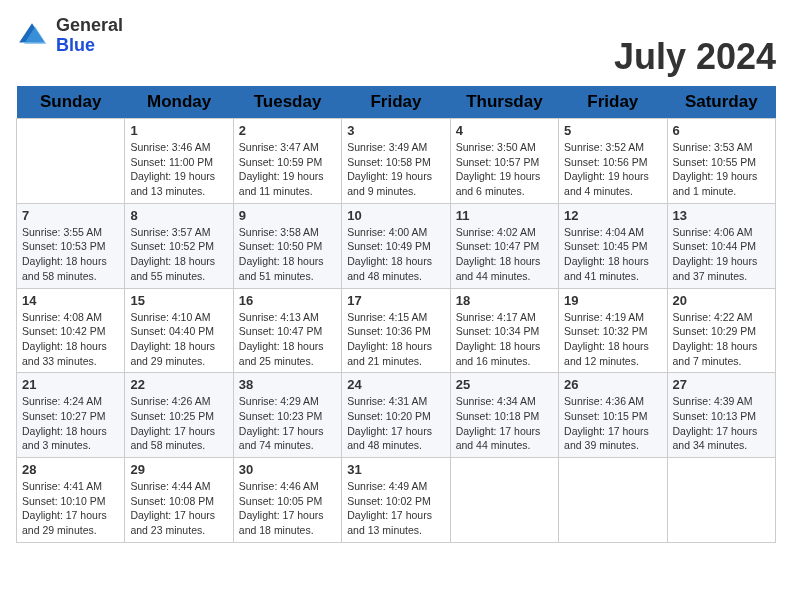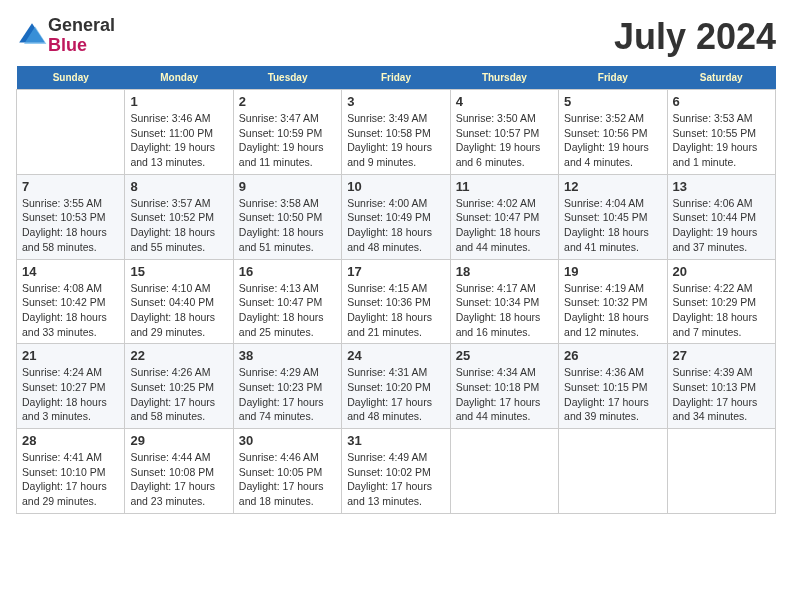--- a/index.html
+++ b/index.html
@@ -12,64 +12,65 @@
     }
     .header {
       display: flex;
       justify-content: space-between;
       align-items: flex-start;
       margin-bottom: 8px;
     }
     .logo {
       display: flex;
       align-items: center;
-      gap: 0;
+      gap: 8px;
     }
     .logo-text {
       display: flex;
       flex-direction: column;
       line-height: 1.1;
     }
     .logo-general {
       font-size: 18px;
       font-weight: bold;
       color: #333;
     }
     .logo-blue {
       font-size: 18px;
       font-weight: bold;
-      color: #be185d;
+      color: #1d4ed8;
     }
     .logo-icon {
       width: 32px;
       height: 32px;
     }
     .title-block {
       text-align: left;
+      margin-top: 20px;
     }
     .main-title {
       font-size: 36px;
       font-weight: bold;
       color: #333;
     }
     .subtitle {
       font-size: 14px;
       color: #555;
     }
     table {
       width: 100%;
       border-collapse: collapse;
       font-size: 11px;
     }
     .day-header {
       background-color: #2a6db5;
-      color: #fef9c3;
+      color: #000000;
       text-align: center;
       padding: 6px 4px;
-      font-size: 10px;
+      font-size: 17px;
       font-weight: bold;
     }
     td {
       border: 1px solid #ccc;
       vertical-align: top;
       padding: 4px 5px;
       min-height: 80px;
       width: calc(100% / 7);
     }
     .date-num {

